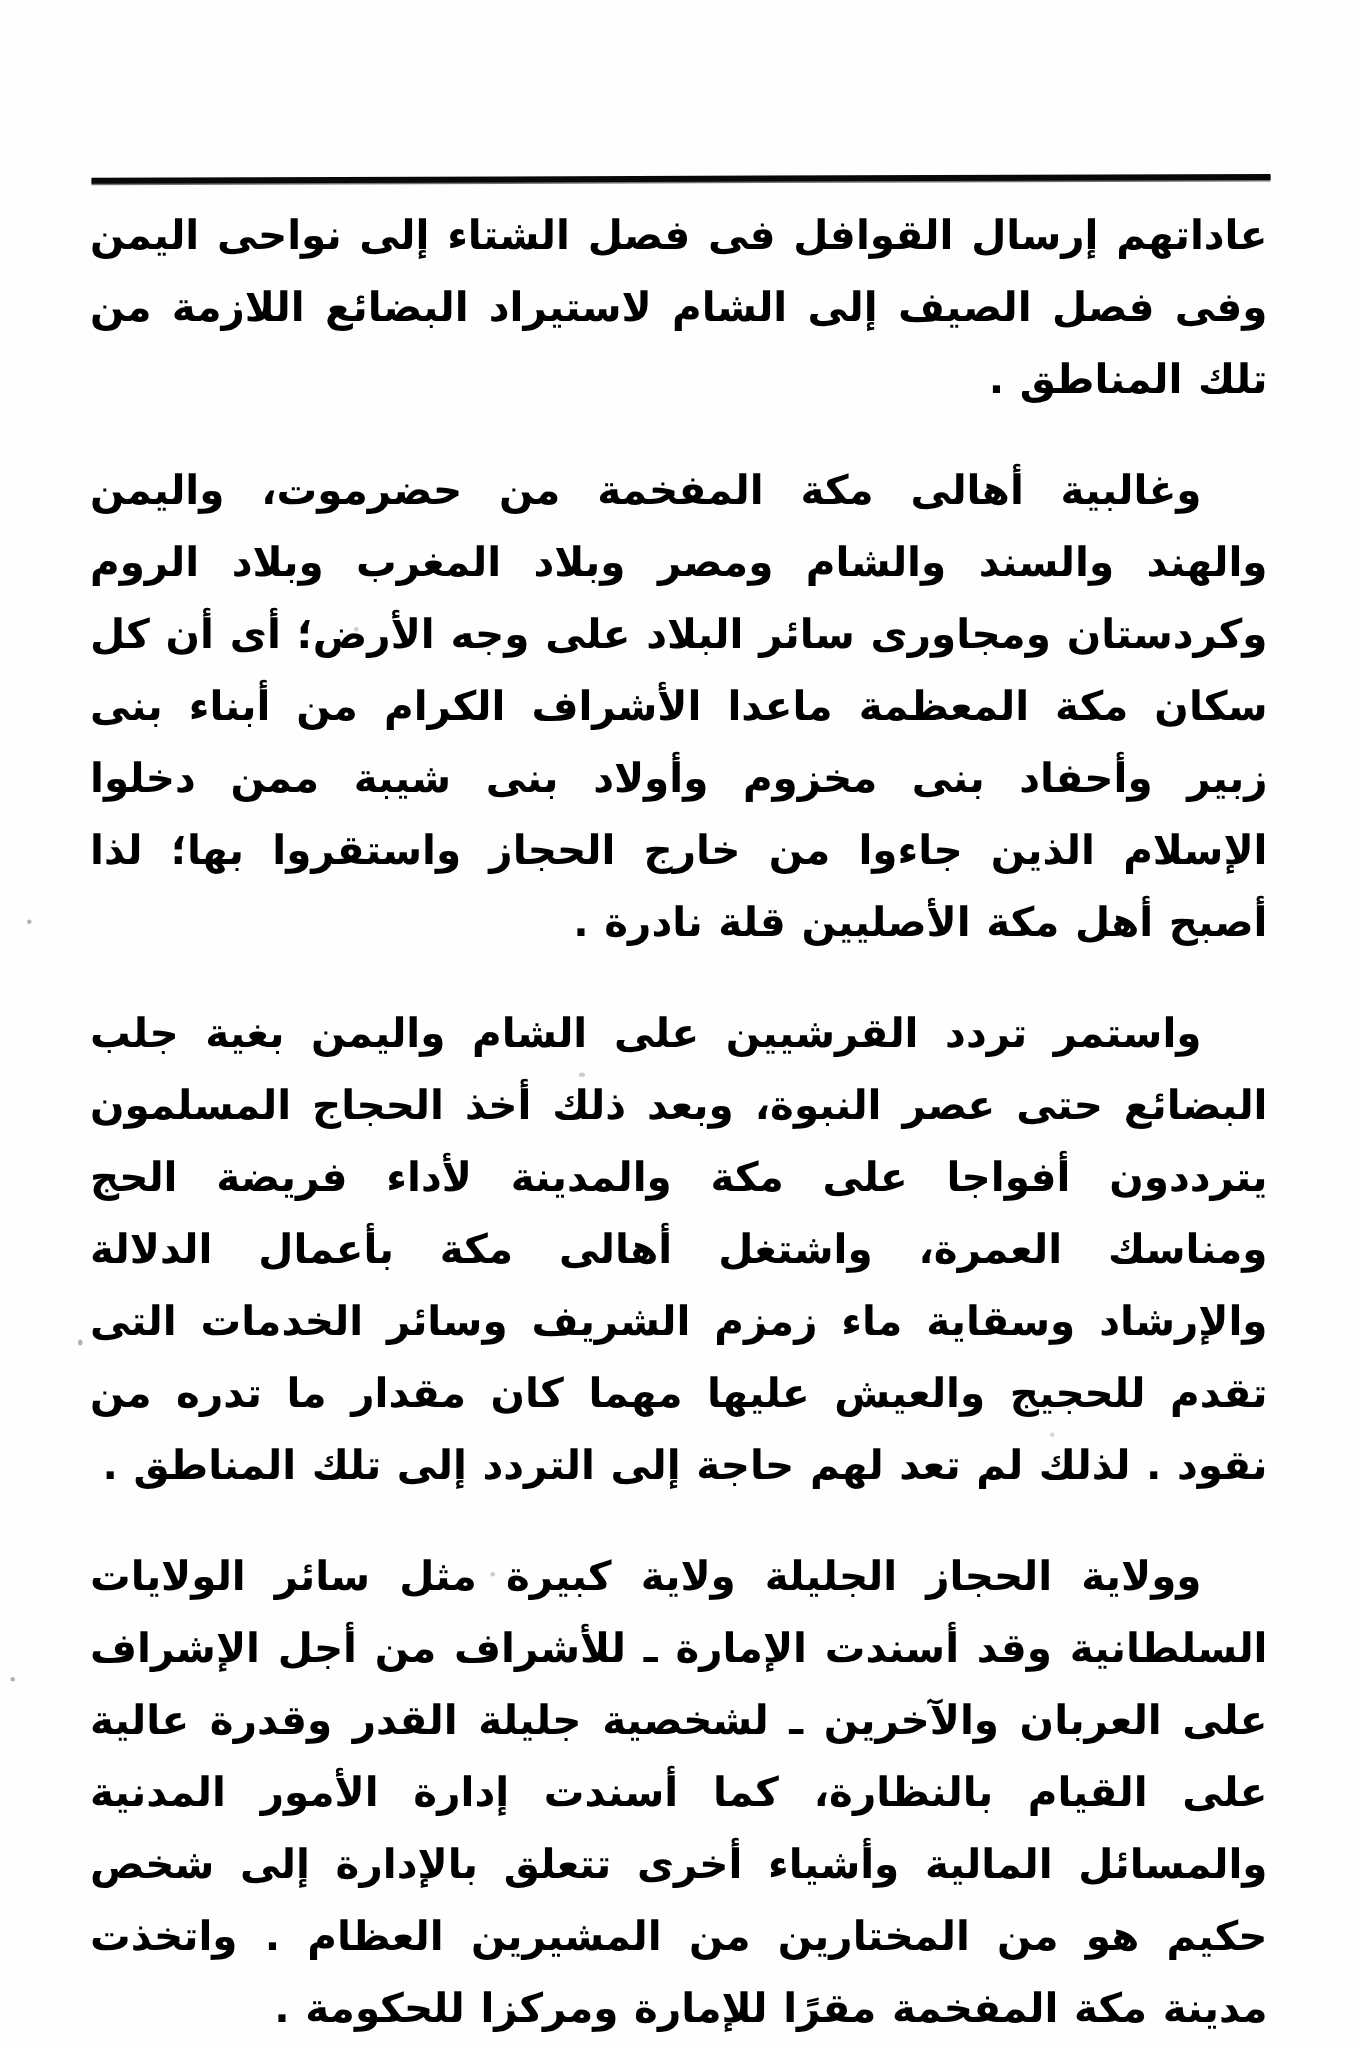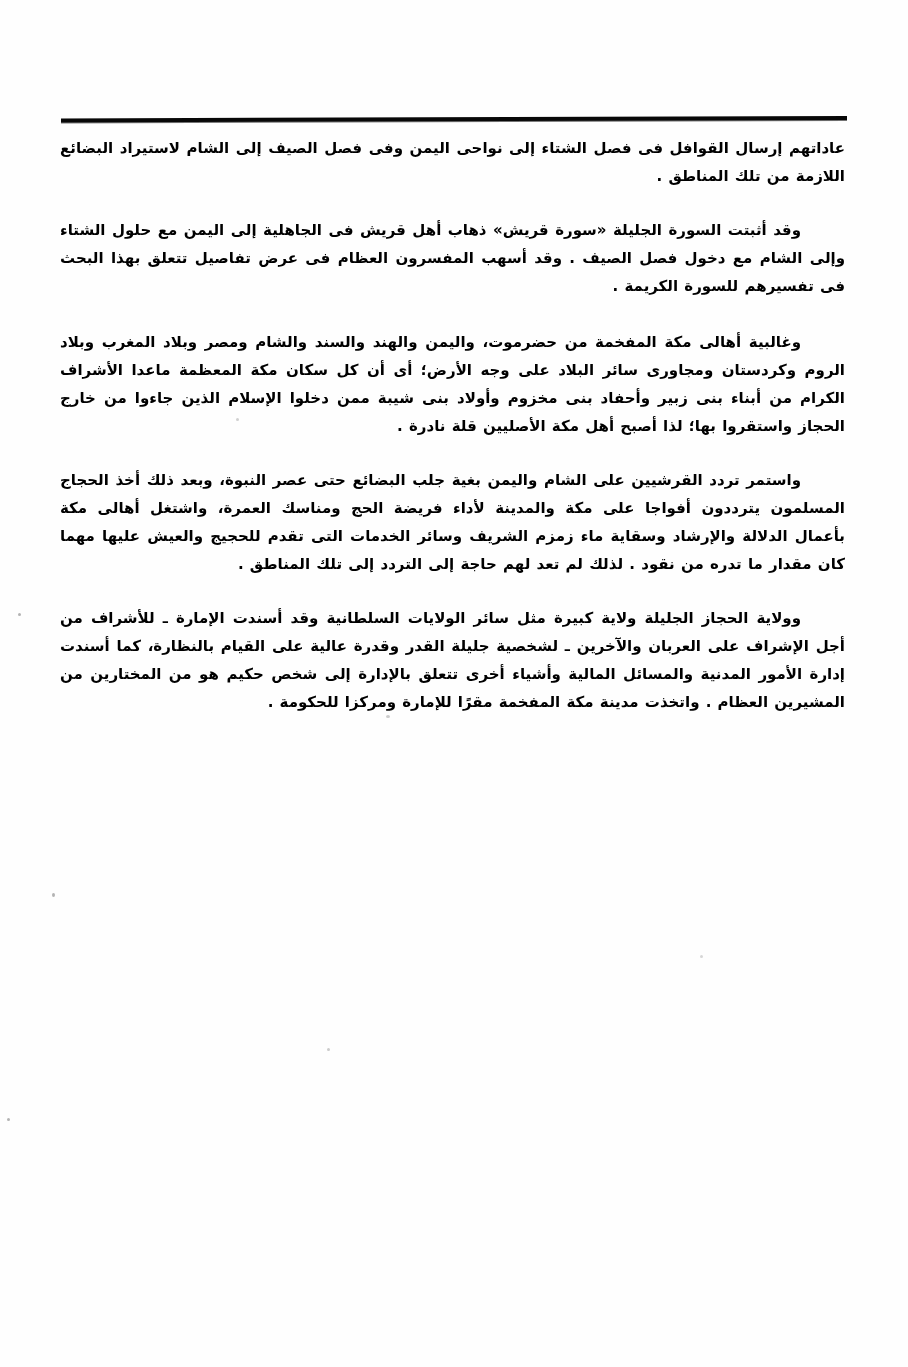--- a/index.html
+++ b/index.html
@@ -38,22 +38,22 @@
     top: 134px;
     right: 63px;
     left: 60px;
     direction: rtl;
     text-align: justify;
     color: #0a0a0a;
   }
 
   .para {
     margin: 0 0 22px 0;
-    font-size: 15px;
-    line-height: 28px;
+    font-size: 27px;
+    line-height: 48px;
     letter-spacing: 0px;
     word-spacing: 1px;
     text-align: justify;
     text-align-last: center;
     font-weight: 600;
     -webkit-font-smoothing: none;
     text-rendering: optimizeLegibility;
     filter: contrast(1.25) brightness(0.94);
   }
 
@@ -130,21 +130,20 @@
 </style>
 </head>
 <body>
 
 <div class="page">
 
   <div class="header-rule"></div>
 
   <div class="body-text">
     <p class="para p1 last-left">عاداتهم إرسال القوافل فى فصل الشتاء إلى نواحى اليمن وفى فصل الصيف إلى الشام لاستيراد البضائع اللازمة من تلك المناطق .</p>
-    <p class="para p2 indent last-left">وقد أثبتت السورة الجليلة «سورة قريش» ذهاب أهل قريش فى الجاهلية إلى اليمن مع حلول الشتاء وإلى الشام مع دخول فصل الصيف . وقد أسهب المفسرون العظام فى عرض تفاصيل تتعلق بهذا البحث فى تفسيرهم للسورة الكريمة .</p>
     <p class="para p4 indent last-left">وغالبية أهالى مكة المفخمة من حضرموت، واليمن والهند والسند والشام ومصر وبلاد المغرب وبلاد الروم وكردستان ومجاورى سائر البلاد على وجه الأرض؛ أى أن كل سكان مكة المعظمة ماعدا الأشراف الكرام من أبناء بنى زبير وأحفاد بنى مخزوم وأولاد بنى شيبة ممن دخلوا الإسلام الذين جاءوا من خارج الحجاز واستقروا بها؛ لذا أصبح أهل مكة الأصليين قلة نادرة .</p>
     <p class="para p3 indent last-left">واستمر تردد القرشيين على الشام واليمن بغية جلب البضائع حتى عصر النبوة، وبعد ذلك أخذ الحجاج المسلمون يترددون أفواجا على مكة والمدينة لأداء فريضة الحج ومناسك العمرة، واشتغل أهالى مكة بأعمال الدلالة والإرشاد وسقاية ماء زمزم الشريف وسائر الخدمات التى تقدم للحجيج والعيش عليها مهما كان مقدار ما تدره من نقود . لذلك لم تعد لهم حاجة إلى التردد إلى تلك المناطق .</p>
     <p class="para p5 indent last-left">وولاية الحجاز الجليلة ولاية كبيرة مثل سائر الولايات السلطانية وقد أسندت الإمارة ـ للأشراف من أجل الإشراف على العربان والآخرين ـ لشخصية جليلة القدر وقدرة عالية على القيام بالنظارة، كما أسندت إدارة الأمور المدنية والمسائل المالية وأشياء أخرى تتعلق بالإدارة إلى شخص حكيم هو من المختارين من المشيرين العظام . واتخذت مدينة مكة المفخمة مقرًا للإمارة ومركزا للحكومة .</p>
 
   </div>
 
 
   <span class="speck s1"></span>
   <span class="speck s2"></span>
   <span class="speck s3"></span>

